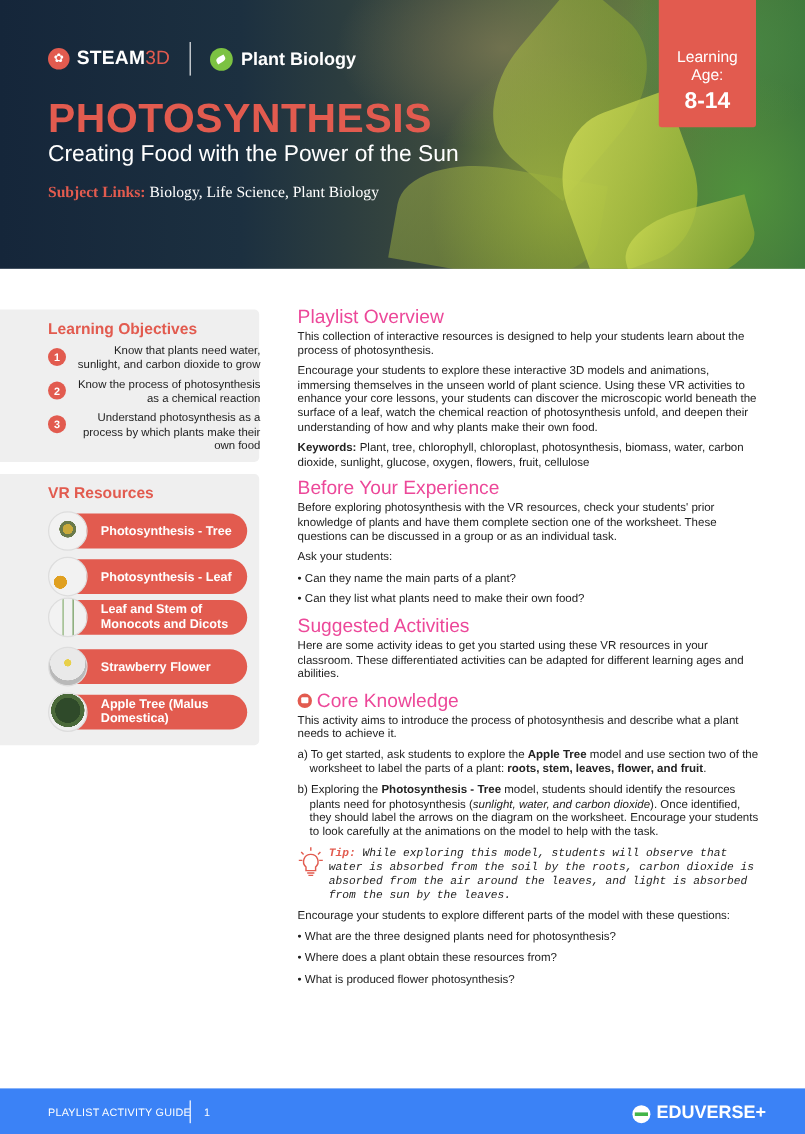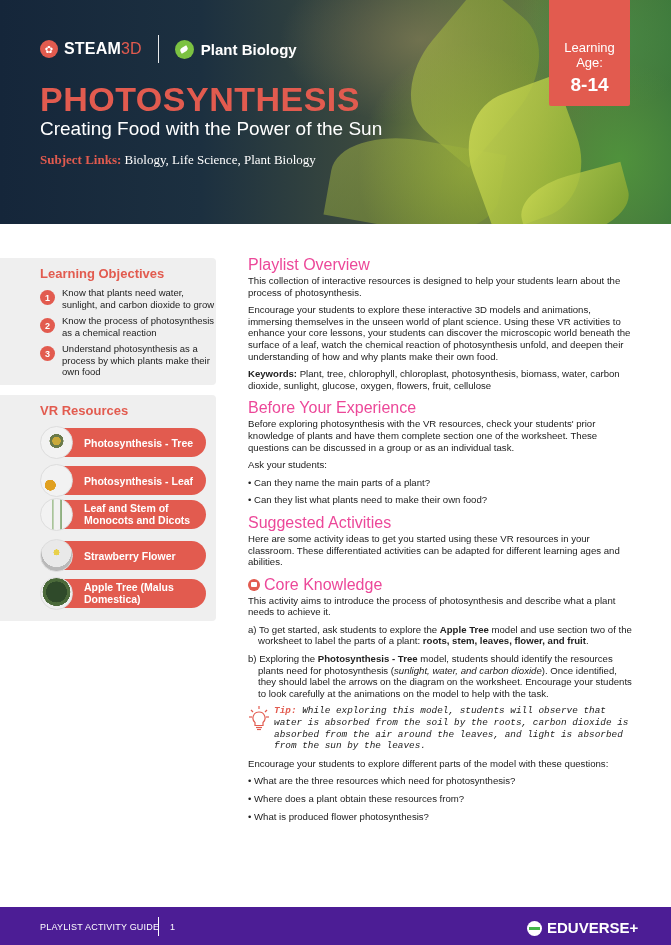--- a/index.html
+++ b/index.html
@@ -28,38 +28,38 @@
   .age-badge { position: absolute; left: 549px; top: 0; width: 81px; height: 106px; background: #e25b4f; color: #fff; text-align: center; padding-top: 40px; border-radius: 0 0 2px 2px; }
   .age-badge .l1 { font-size: 13px; line-height: 15px; }
   .age-badge .l2 { font-size: 19px; font-weight: bold; margin-top: 4px; }
 
   .sidebar-box { position: absolute; left: 0; width: 216px; background: #efefef; border-radius: 0 4px 4px 0; }
   .obj-box { top: 258px; height: 127px; }
   .vr-box { top: 395px; height: 226px; }
   .box-title { position: absolute; left: 40px; color: #e25b4f; font-weight: bold; font-size: 13px; }
   .obj-item { position: absolute; left: 40px; display: flex; }
   .obj-num { width: 15px; height: 15px; border-radius: 50%; background: #e25b4f; color: #fff; font-size: 9px; font-weight: bold; display:flex; align-items:center; justify-content:center; margin-right: 7px; margin-top: 3px; flex-shrink:0; }
-  .obj-text { font-size: 9.5px; line-height: 11.5px; width: 155px; color: #222; }
+  .obj-text { font-size: 9.5px; line-height: 11.5px; width: 155px; color: #222; text-align: right; }
   .vr-item { position: absolute; left: 40px; width: 166px; height: 29px; display: flex; align-items: center; }
   .vr-pill { position: absolute; left: 16px; top: 0; width: 150px; height: 29px; background: #e25b4f; border-radius: 0 15px 15px 0; }
   .vr-thumb { position: absolute; left: 0; top: -2px; width: 33px; height: 33px; border-radius: 50%; background: radial-gradient(circle at 45% 40%, #f4f4f4, #cfcfcf); border: 1px solid #ddd; z-index: 2; }
   .vr-label { position: absolute; left: 44px; color: #fff; font-weight: bold; font-size: 10.5px; line-height: 12px; z-index: 3; }
 
   .main { position: absolute; left: 248px; top: 256px; width: 384px; }
   .h2 { color: #ec4899; font-weight: normal; font-size: 16px; }
   .p { font-size: 9.6px; line-height: 11.6px; color: #222; } .mt6 { margin-top: 6px; } .mt8 { margin-top: 8px; } .mt1{margin-top:1px;}
   .indent { padding-left: 10px; text-indent: -10px; }
   .core-icon { display: inline-block; width: 12px; height: 12px; border-radius: 50%; background: #e25b4f; vertical-align: -1px; margin-right: 4px; position: relative; }
   .core-icon:after { content: ""; position: absolute; left: 3px; top: 3px; width: 6px; height: 5px; background: #fff; border-radius: 1px; }
   .tip { display: flex; margin-top: 6px; }
   .tip-icon { width: 22px; height: 26px; margin-right: 4px; flex-shrink: 0; }
   .tip-text { font-style: italic; font-size: 9.4px; line-height: 11.6px; font-family: Liberation Mono, monospace; }
   .tip-text b { color: #e25b4f; }
 
-  .footer { position: absolute; left: 0; top: 907px; width: 671px; height: 38px; background: #4c1d95; color: #fff; }
+  .footer { position: absolute; left: 0; top: 907px; width: 671px; height: 38px; background: #3b82f6; color: #fff; }
   .footer-label { position: absolute; left: 40px; top: 15px; font-size: 9px; letter-spacing: 0.2px; }
   .footer-sep { position: absolute; left: 158px; top: 10px; width: 1px; height: 19px; background: #fff; }
   .footer-page { position: absolute; left: 170px; top: 15px; font-size: 9px; }
   .edu-logo { position: absolute; left: 527px; top: 12px; display: flex; align-items: flex-end; }
   .edu-icon { width: 15px; height: 15px; border-radius: 50%; background: #fff; margin-right: 5px; position: relative; }
   .edu-icon:after { content:""; position:absolute; left:2px; top:6px; width:11px; height:3px; background:#43b549; }
   .edu-text { font-weight: bold; font-size: 15px; }
 </style>
 </head>
 <body>
@@ -167,21 +167,21 @@
         <line x1="3" y1="5" x2="5" y2="7"></line>
         <line x1="19" y1="5" x2="17" y2="7"></line>
         <line x1="1" y1="12" x2="4" y2="12"></line>
         <line x1="21" y1="12" x2="18" y2="12"></line>
       </g>
     </svg>
     <div class="tip-text"><b>Tip:</b><span> While exploring this model, students will observe that water is absorbed from the soil by the roots, carbon dioxide is absorbed from the air around the leaves, and light is absorbed from the sun by the leaves.</span></div>
   </div>
 
   <div class="p mt6">Encourage your students to explore different parts of the model with these questions:</div>
-  <div class="p mt6">• What are the three resources which need for photosynthesis?</div>
+  <div class="p mt6">• What are the three designed plants need for photosynthesis?</div>
   <div class="p mt6">• Where does a plant obtain these resources from?</div>
   <div class="p mt6">• What is produced flower photosynthesis?</div>
 </div>
 
 <div class="footer">
   <div class="footer-label">PLAYLIST ACTIVITY GUIDE</div>
   <div class="footer-sep"></div>
   <div class="footer-page">1</div>
   <div class="edu-logo">
     <div class="edu-icon"></div>

